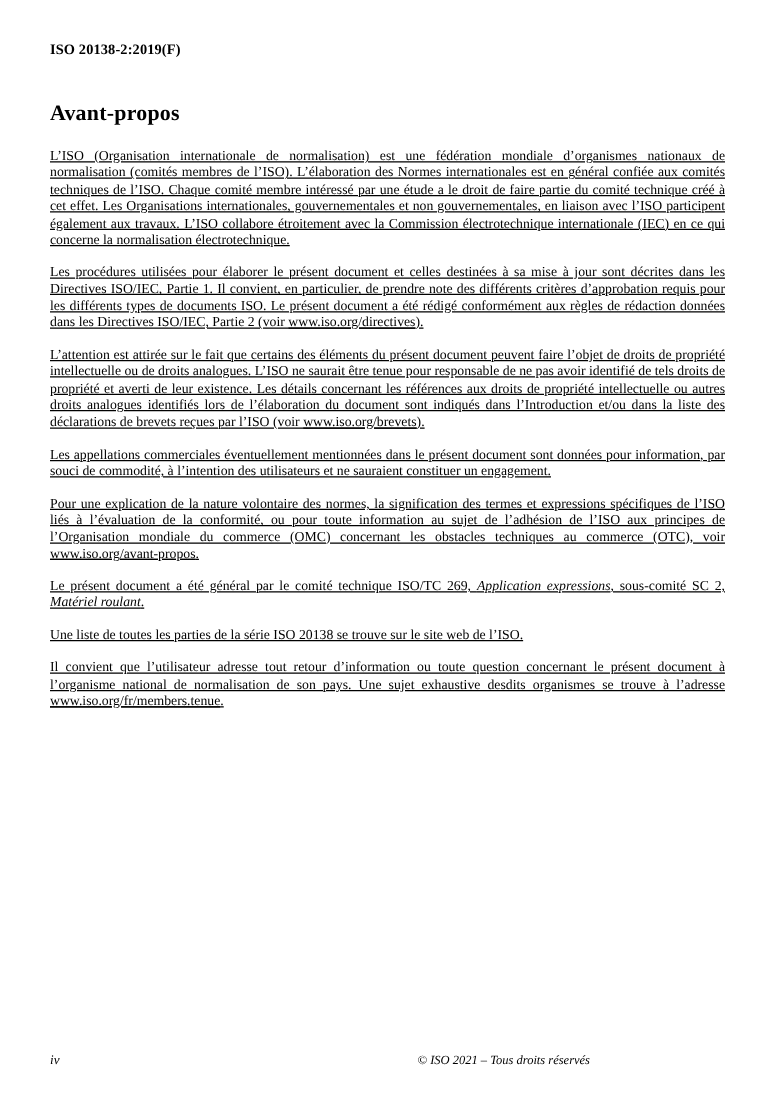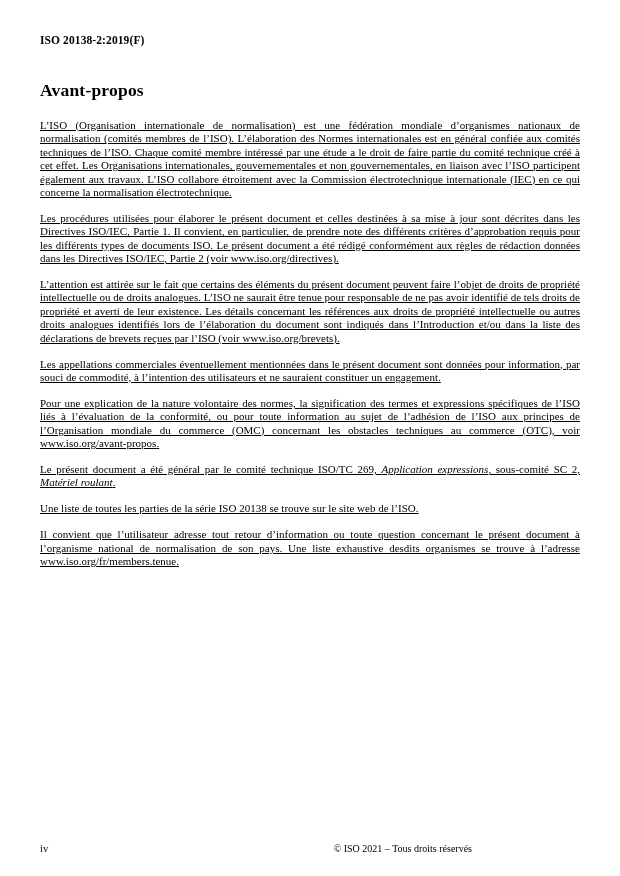--- a/index.html
+++ b/index.html
@@ -59,20 +59,21 @@
   }
   .footer {
     position: absolute;
     left: 40px;
     right: 40px;
     bottom: 22px;
     font-size: 10.5px;
     display: flex;
     justify-content: space-between;
     align-items: center;
+    font-style: italic;
   }
   .footer .pageno {
     font-size: 10.5px;
   }
   .footer .copyright {
     font-size: 10px;
   }
 </style>
 </head>
 <body>
@@ -107,21 +108,21 @@
 
     <p class="para">
       <span>Le présent document a été général par le comité technique ISO/TC 269, </span><em>Application expressions</em><span>, sous-comité SC 2, </span><em>Matériel roulant</em><span>.</span>
     </p>
 
     <p class="para">
       <span>Une liste de toutes les parties de la série ISO 20138 se trouve sur le site web de l’ISO.</span>
     </p>
 
     <p class="para">
-      <span>Il convient que l’utilisateur adresse tout retour d’information ou toute question concernant le présent document à l’organisme national de normalisation de son pays. Une liste exhaustive desdits organismes se trouve à l’adresse </span><a class="link" href="#">www.iso.org/fr/members.tenue</a><span>.</span>
+      <span>Il convient que l’utilisateur adresse tout retour d’information ou toute question concernant le présent document à l’organisme national de normalisation de son pays. Une sujet exhaustive desdits organismes se trouve à l’adresse </span><a class="link" href="#">www.iso.org/fr/members.tenue</a><span>.</span>
     </p>
 
   </div>
 
   <div class="footer">
     <span class="pageno">iv</span>
     <span class="copyright">© ISO 2021 – Tous droits réservés</span>
   </div>
 
 </div>

